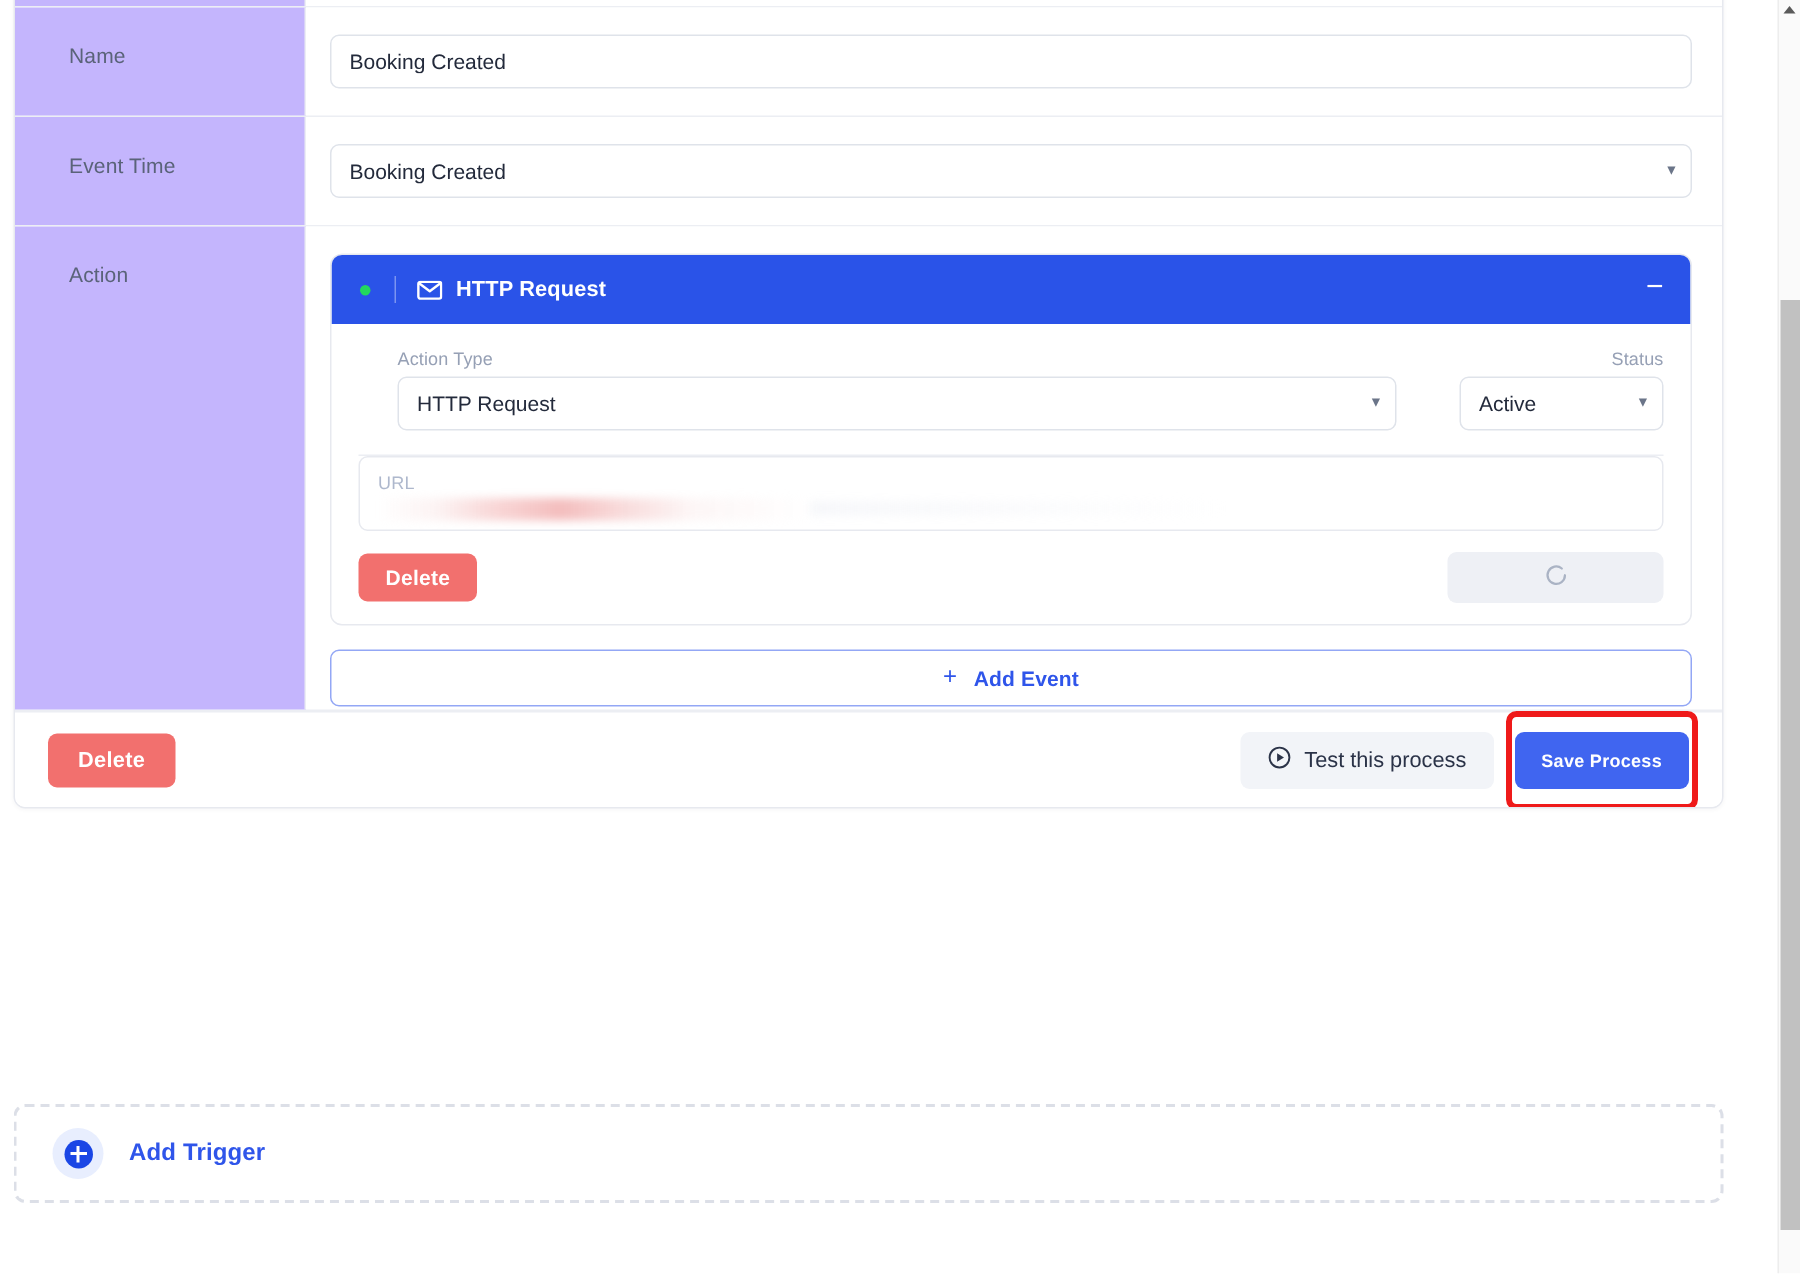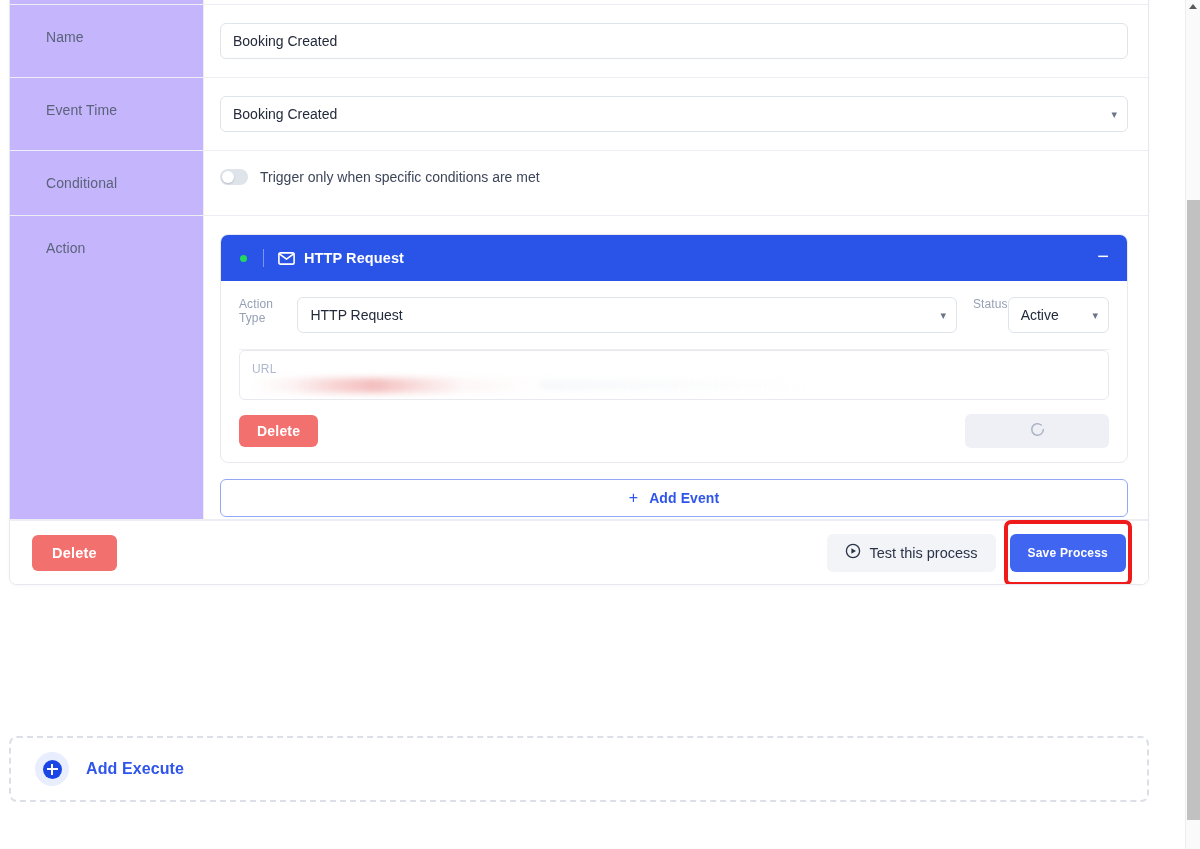--- a/index.html
+++ b/index.html
@@ -59,21 +59,21 @@
     padding: 24px 0 24px 36px;
     font-size: 14px;
     color: #5a6379;
     letter-spacing: .1px;
   }
 
   .row-body {
     flex: 1;
     padding: 18px 20px 18px 16px;
     display: flex;
-    align-items: flex-start;
+    align-items: center;
   }
 
   .row-stub { height: 14px; }
   .row-stub .row-label { padding: 0; }
   .row-stub .row-body  { padding: 0; }
 
   
   .text-input {
     width: 100%;
     height: 36px;
@@ -179,23 +179,23 @@
     padding: 0 2px 4px 2px;
   }
 
   .action-inner { padding: 16px 18px 14px 18px; }
 
   .field-grid {
     display: flex;
     gap: 16px;
     align-items: flex-end;
   }
-  .field { display: flex; flex-direction: row; }
+  .field { display: flex; flex-direction: column; margin-left: 26px; }
   .field-wide { flex: 1; }
-  .field-status { width: 136px; flex: none; }
+  .field-status { width: 136px; flex: none; align-items: flex-end; }
 
   .field-label {
     font-size: 12px;
     color: #96a0b5;
     margin-bottom: 5px;
     letter-spacing: .1px;
   }
 
   .hr {
     border: none;
@@ -463,29 +463,20 @@
       <div class="row">
         <div class="row-label">Event Time</div>
         <div class="row-body">
           <div class="select-wrap">
             <div class="select-box">Booking Created</div>
             <span class="caret">▾</span>
           </div>
         </div>
       </div>
 
-      <div class="row">
-        <div class="row-label">Conditional</div>
-        <div class="row-body">
-          <div class="toggle-line">
-            <div class="toggle"></div>
-            <span class="toggle-text">Trigger only when specific conditions are met</span>
-          </div>
-        </div>
-      </div>
 
 
       <div class="row">
         <div class="row-label">Action</div>
 
         <div class="actions-body">
 
           <div class="action-card">
 
             <div class="action-header">
@@ -571,21 +562,21 @@
           </span>
         </div>
       </div>
 
     </div>
 
     <div class="add-process">
       <span class="add-circle">
         <span class="add-circle-inner"></span>
       </span>
-      <span class="add-process-label">Add Execute</span>
+      <span class="add-process-label">Add Trigger</span>
     </div>
 
   </div>
 
   <div class="scrollbar">
     <span class="sb-arrow-up"></span>
     <span class="sb-thumb"></span>
   </div>
 
 </div>

